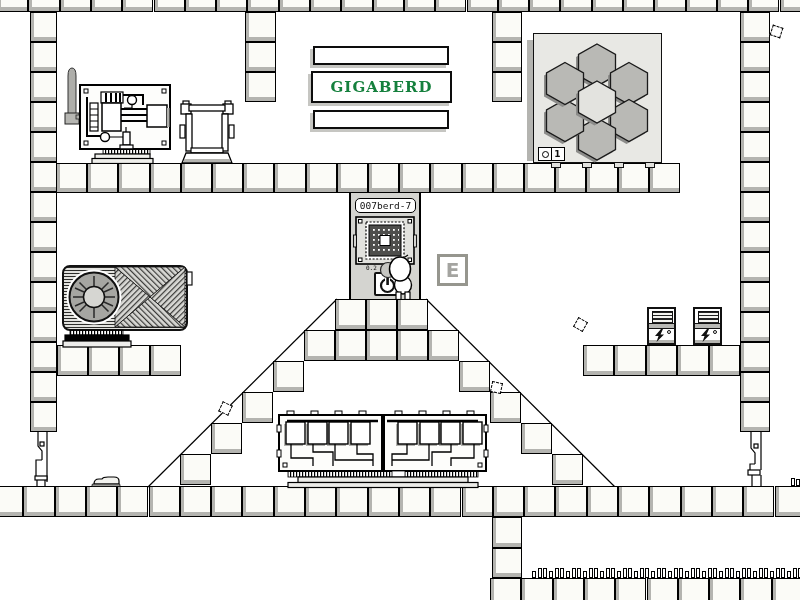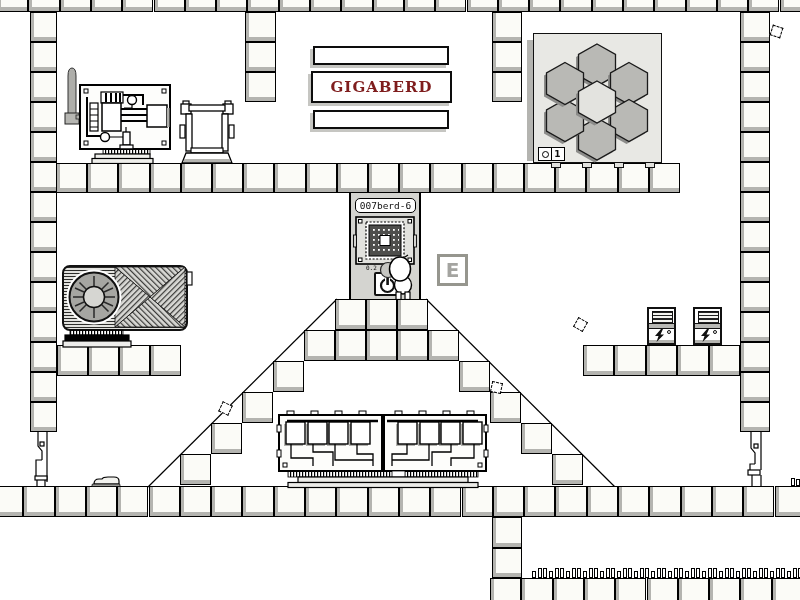--- a/index.html
+++ b/index.html
@@ -8,21 +8,21 @@
   .abs{position:absolute;}
   #underlay{position:absolute;left:0;top:0;pointer-events:none;}
   .block{position:absolute;box-sizing:border-box;background:#fbfbf7;border:1px solid #000;
          box-shadow:inset 3px -4px 0 #b4b4b0;}
   .pin{position:absolute;box-sizing:border-box;background:#fff;border:1px solid #000;}
   .diamond{position:absolute;width:11px;height:11px;box-sizing:border-box;background:#fff;
            border:1.4px dashed #000;}
   .bar{position:absolute;box-sizing:border-box;background:#fff;border:2px solid #0d0d0d;
        box-shadow:-3px 3px 0 #c6c6c2;display:flex;align-items:center;justify-content:center;}
   .sign-text{font-family:"DejaVu Serif",serif;font-weight:bold;font-size:15px;
-             letter-spacing:1px;color:#7f1d1d;}
+             letter-spacing:1px;color:#15803d;}
   .hexpanel{position:absolute;box-sizing:border-box;background:#e8e8e4;border:1.6px solid #111;}
   .hexshadow{position:absolute;background:#b4b4b0;}
   .leg{position:absolute;box-sizing:border-box;background:#e2e2de;border:1px solid #111;}
   .counterbox{position:absolute;display:flex;}
   .countercell{box-sizing:border-box;width:14px;height:14px;background:#fff;border:1.5px solid #000;
                display:flex;align-items:center;justify-content:center;font-size:9px;font-weight:bold;color:#111;}
   .circle-glyph{width:7px;height:7px;border:1.4px solid #000;border-radius:50%;box-sizing:border-box;}
   .shaft{position:absolute;box-sizing:border-box;background:#d4d4d0;border-left:2px solid #000;
          border-right:2px solid #000;border-top:1.5px solid #000;}
   .devlabel{position:absolute;box-sizing:border-box;background:#fff;border:1.5px solid #000;
@@ -279,21 +279,21 @@
     <rect x="8" y="15" width="6" height="37" fill="#fff" stroke="#000" stroke-width="1.3"></rect>
     <rect x="44" y="15" width="6" height="37" fill="#fff" stroke="#000" stroke-width="1.3"></rect>
     <rect x="2" y="26" width="5" height="13" fill="#fff" stroke="#000" stroke-width="1.2"></rect>
     <rect x="51" y="26" width="5" height="13" fill="#fff" stroke="#000" stroke-width="1.2"></rect>
     <rect x="13" y="49" width="32" height="5" fill="#fff" stroke="#000" stroke-width="1.2"></rect>
     <polygon points="4,64 54,64 50,54 8,54" fill="#fff" stroke="#000" stroke-width="1.3"></polygon>
     <path d="M6,61.5 H52" stroke="#b4b4b0" stroke-width="3"></path>
   </svg>
 
   <div class="shaft" style="left:349px;top:192px;width:72px;height:107px;"></div>
-  <div class="devlabel" style="left:355px;top:198px;width:61px;height:15px;">007berd-6</div>
+  <div class="devlabel" style="left:355px;top:198px;width:61px;height:15px;">007berd-7</div>
   <svg class="abs" style="left:353px;top:214px;" width="64" height="58" viewBox="0 0 64 58">
     <defs>
       <pattern id="pga" width="5" height="5" patternUnits="userSpaceOnUse">
         <rect width="1.8" height="1.8" fill="#fff"></rect>
       </pattern>
     </defs>
     <rect x="3" y="3" width="58" height="47" fill="#e2e2de" stroke="#000" stroke-width="1.6"></rect>
     <rect x="5.5" y="5.5" width="3.5" height="3.5" fill="#fff" stroke="#000" stroke-width="1"></rect>
     <rect x="55" y="5.5" width="3.5" height="3.5" fill="#fff" stroke="#000" stroke-width="1"></rect>
     <rect x="5.5" y="44" width="3.5" height="3.5" fill="#fff" stroke="#000" stroke-width="1"></rect>

